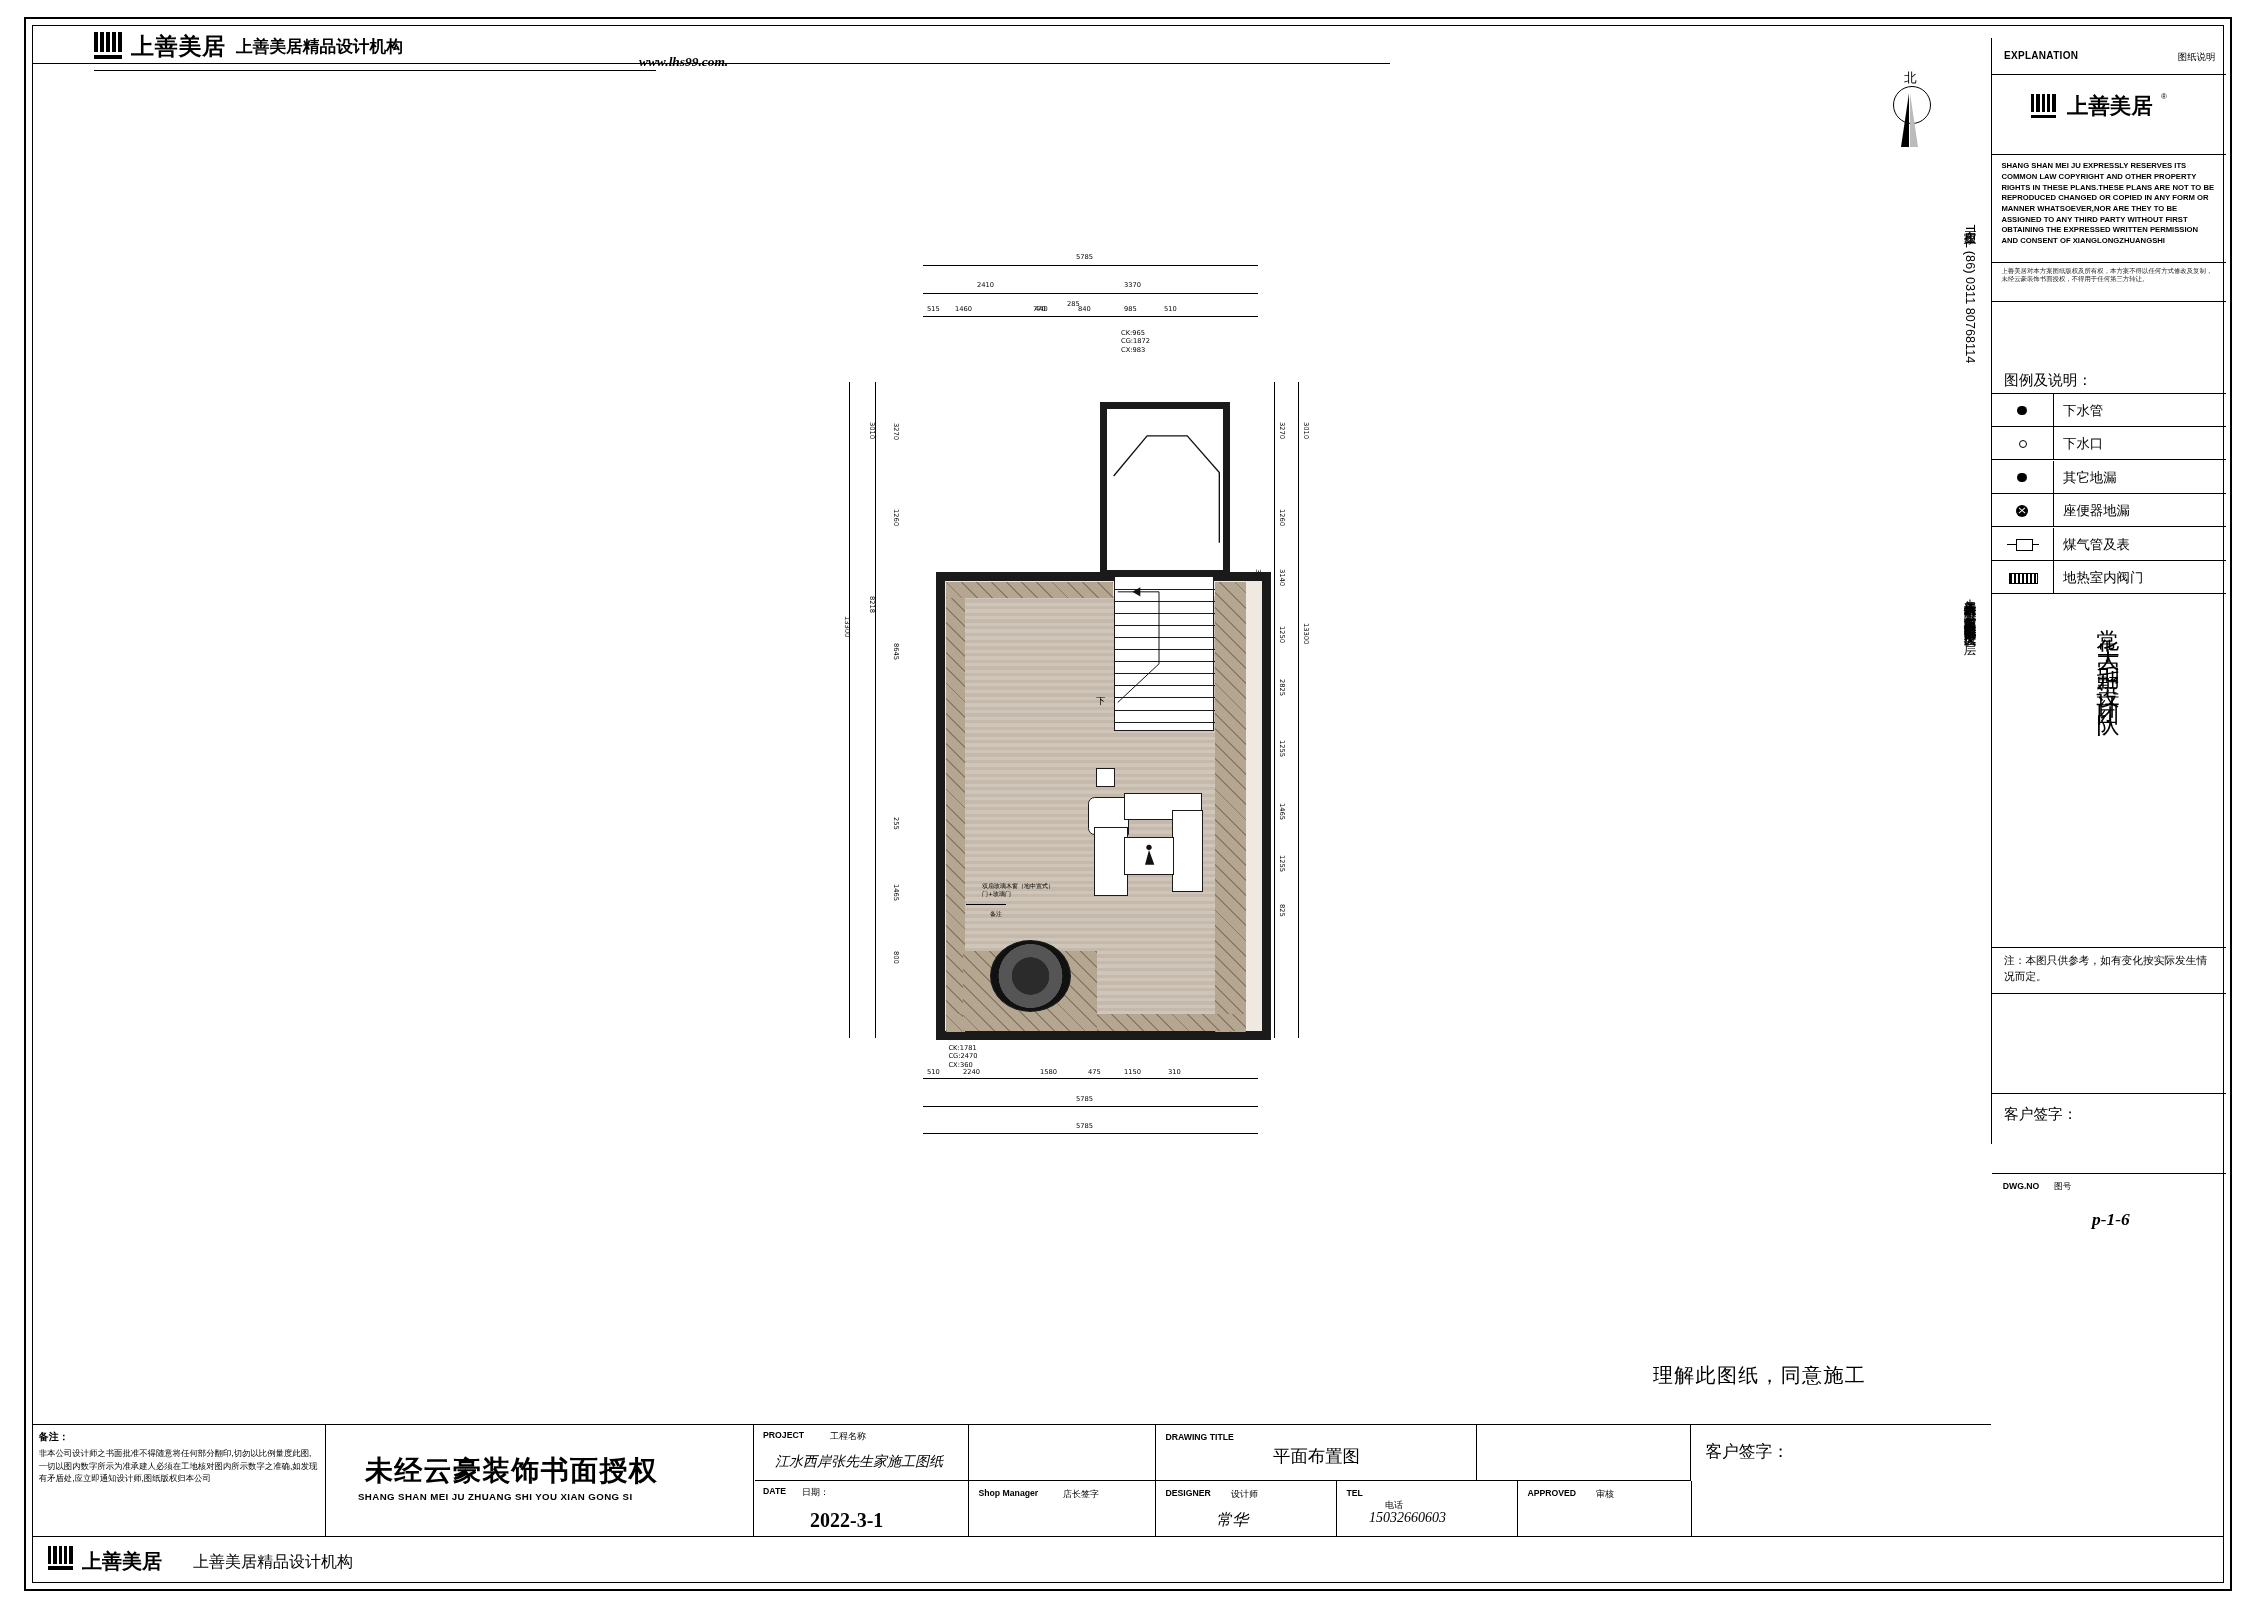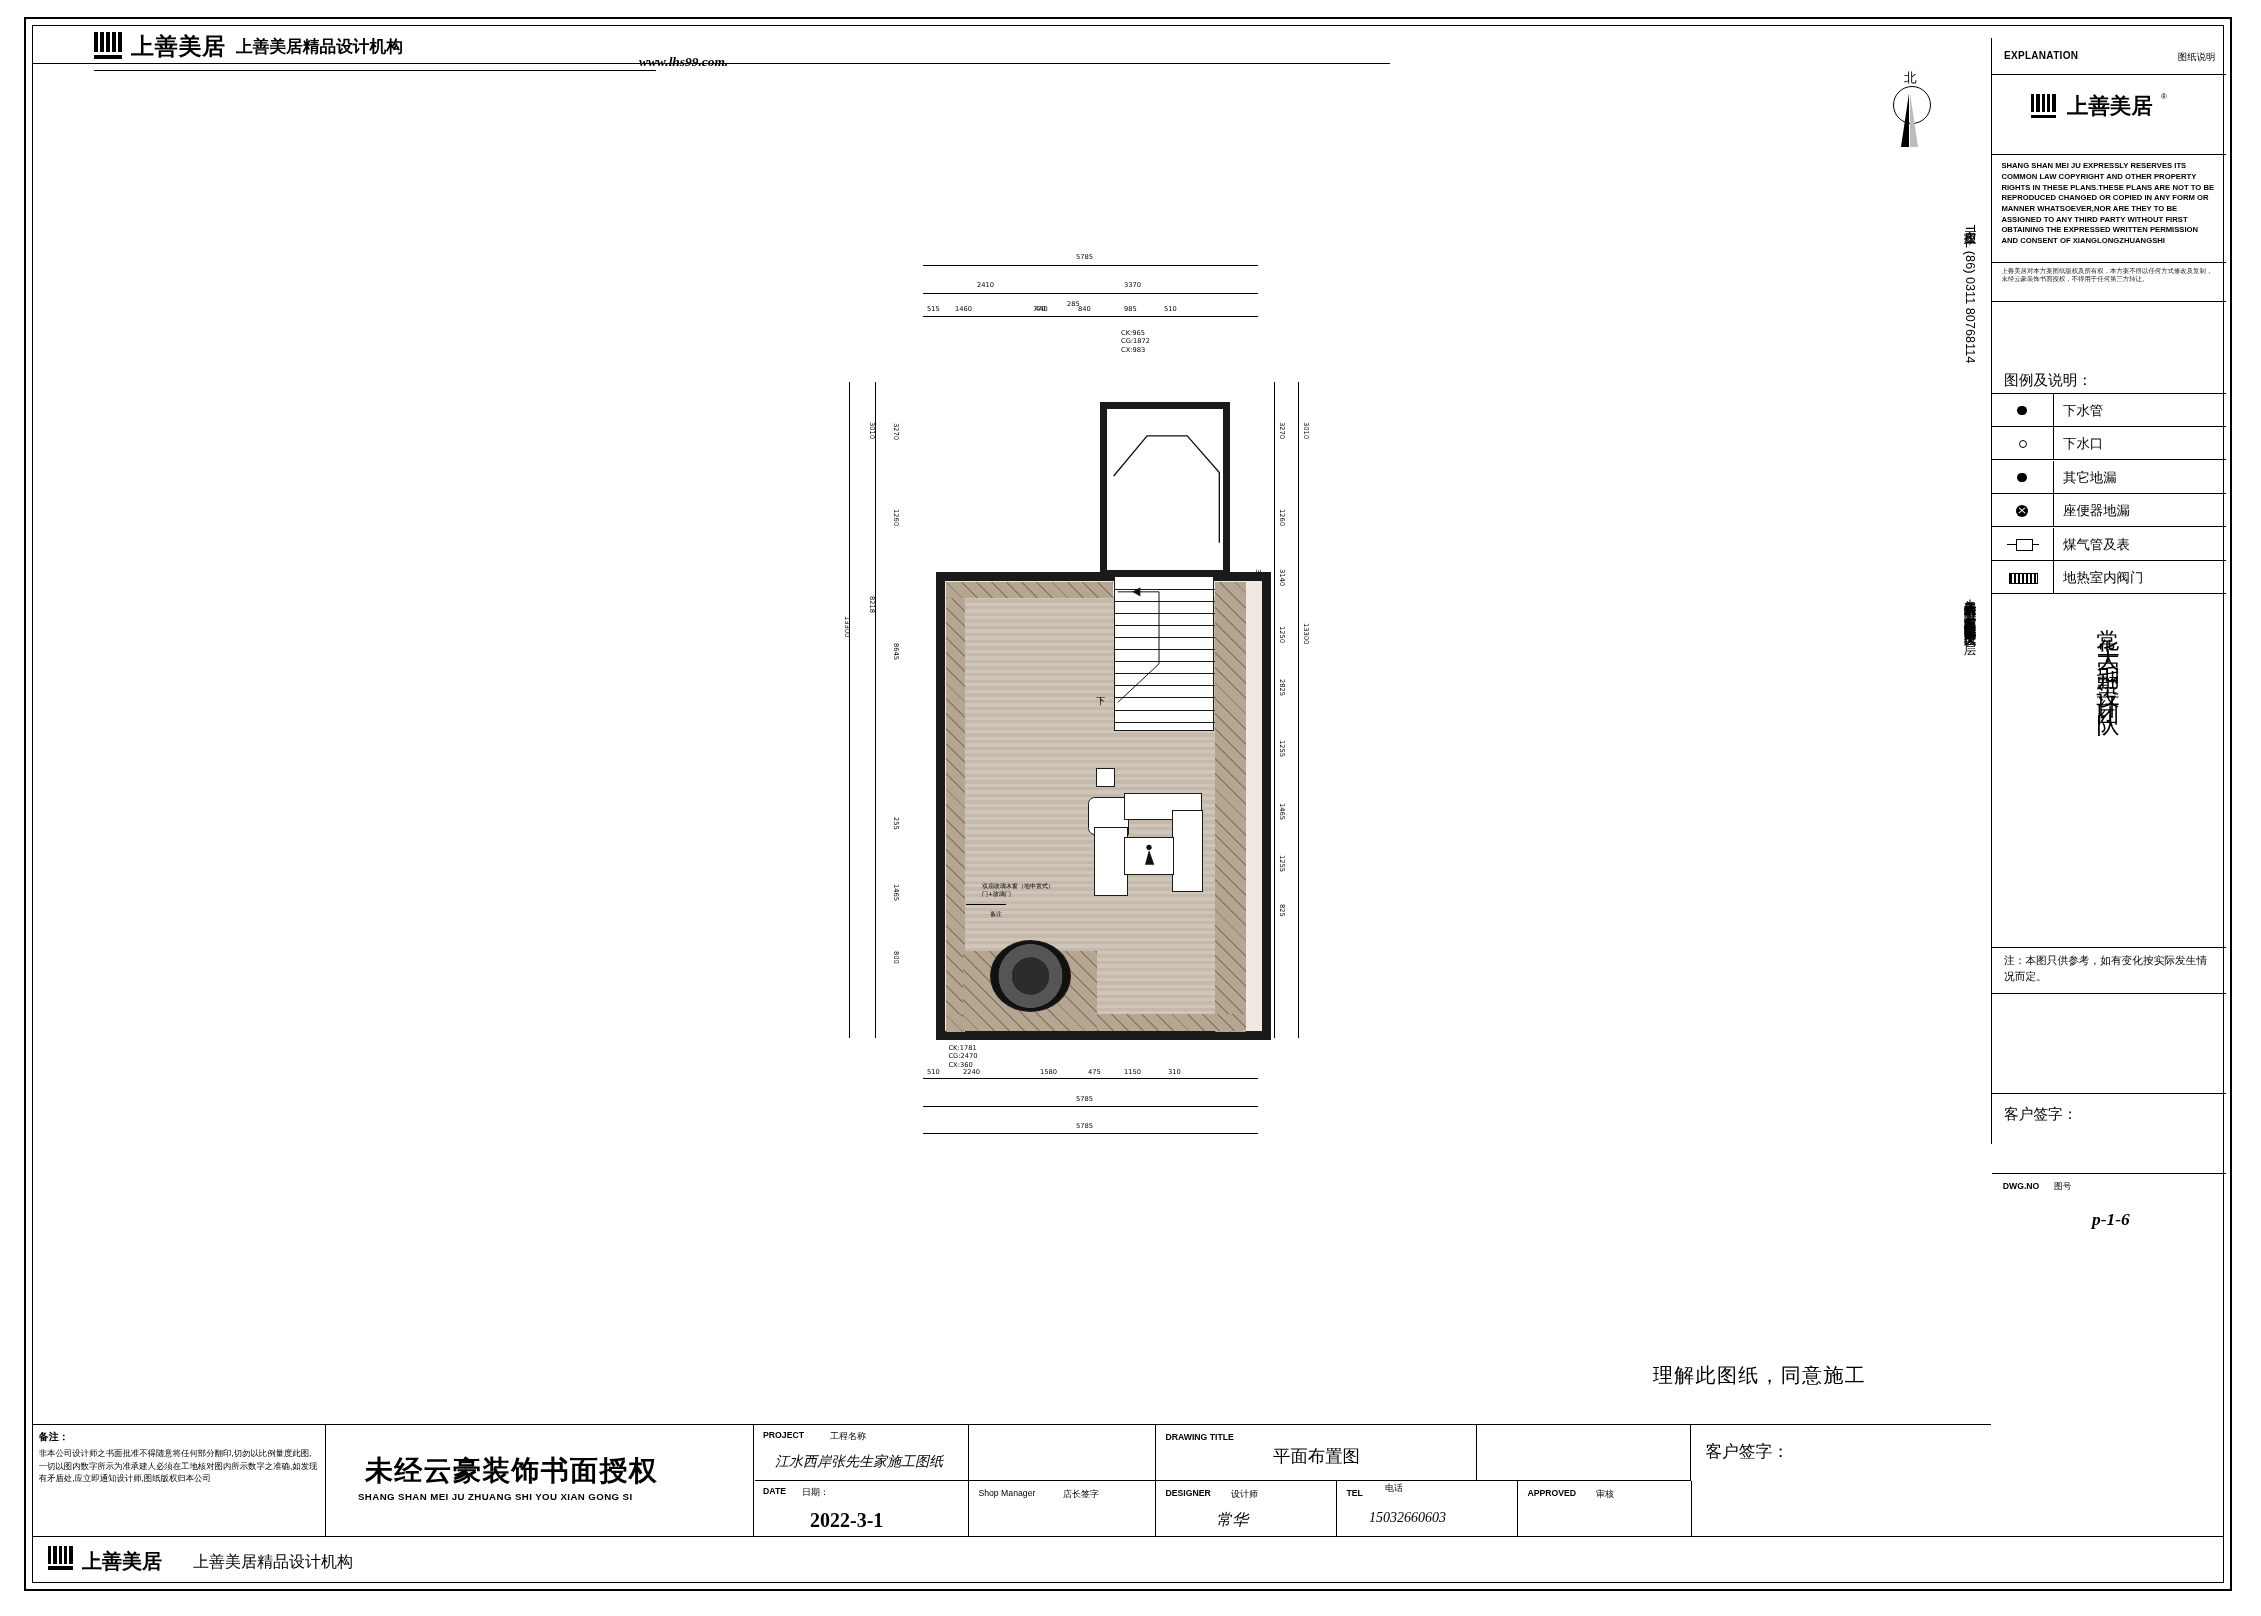--- a/index.html
+++ b/index.html
@@ -397,40 +397,40 @@
     </div>
 
     <div class="tb-cell tb-date">
       <div class="lbl-sm" style="left:8px;top:5.4px;">DATE</div>
       <div class="lbl-cn" style="left:47px;top:5.4px;">日期：</div>
       <div class="val-bold" style="left:55px;top:28px;">2022-3-1</div>
     </div>
 
     <div class="tb-cell tb-blank-a"></div>
     <div class="tb-cell tb-shop">
-      <div class="lbl-sm" style="left:9.4px;top:6.7px;font-weight:normal;">Shop Manager</div>
+      <div class="lbl-sm" style="left:9.4px;top:6.7px;font-weight:bold;">Shop Manager</div>
       <div class="lbl-cn" style="left:94px;top:6.7px;">店长签字</div>
     </div>
 
     <div class="tb-cell tb-title">
       <div class="lbl-sm" style="left:9.4px;top:6.7px;">DRAWING TITLE</div>
       <div class="val-cn-big" style="left:117px;top:19px;">平面布置图</div>
     </div>
 
     <div class="tb-cell tb-blank-b"></div>
 
     <div class="tb-cell tb-designer">
       <div class="lbl-sm" style="left:9.4px;top:6.7px;">DESIGNER</div>
       <div class="lbl-cn" style="left:75px;top:6.7px;">设计师</div>
       <div class="val-hand" style="left:60px;top:29.4px;font-size:16px;">常华</div>
     </div>
 
     <div class="tb-cell tb-tel">
       <div class="lbl-sm" style="left:9.4px;top:6.7px;">TEL</div>
-      <div class="lbl-cn" style="left:48px;top:1px;">电话</div>
+      <div class="lbl-cn" style="left:48px;top:18px;">电话</div>
       <div class="val-hand" style="left:32px;top:29.4px;">15032660603</div>
     </div>
 
     <div class="tb-cell tb-approved">
       <div class="lbl-sm" style="left:9.4px;top:6.7px;">APPROVED</div>
       <div class="lbl-cn" style="left:78px;top:6.7px;">审核</div>
     </div>
 
     <div class="tb-cell tb-sign">
       <div class="val-cn-big" style="left:13.4px;top:14.7px;font-size:16.7px;">客户签字：</div>

